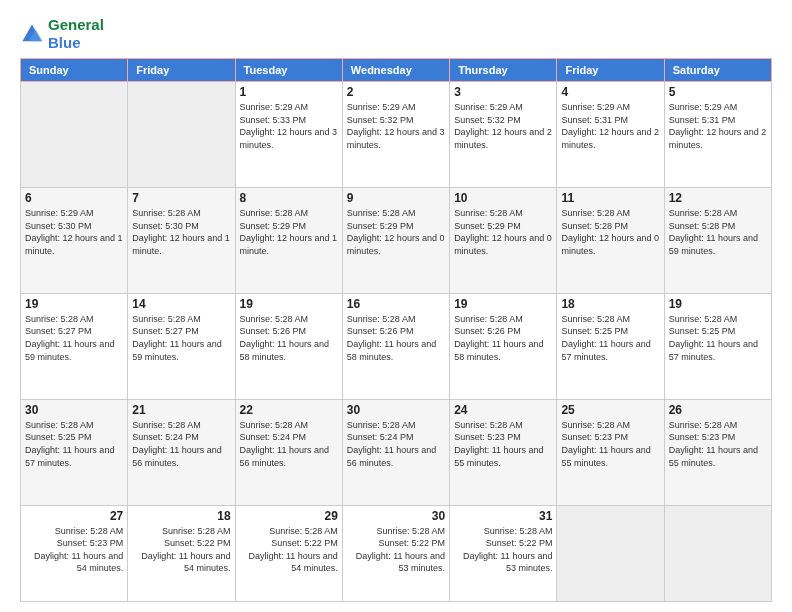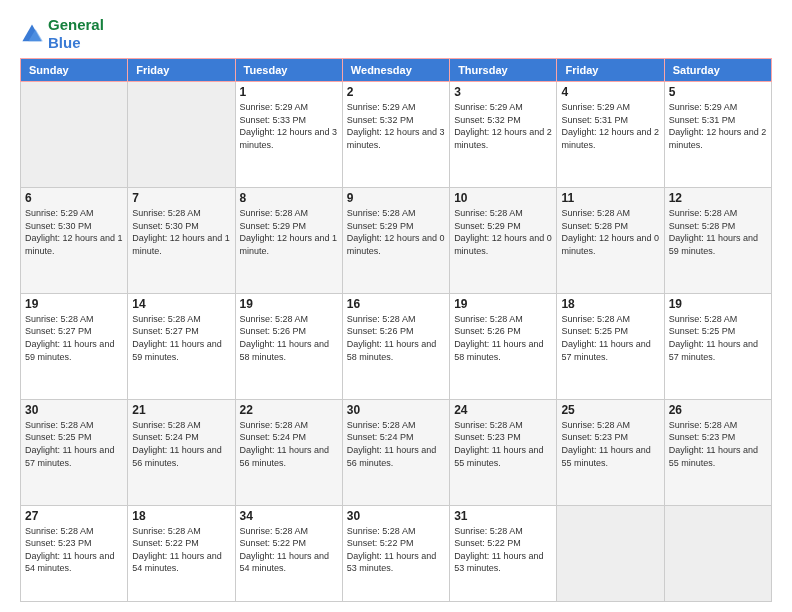--- a/index.html
+++ b/index.html
@@ -65,20 +65,21 @@
     .calendar tbody tr td {
       border: 1px solid #ccc;
       vertical-align: top;
       padding: 3px 4px;
       font-size: 9.5px;
       color: #333;
       height: 88px;
     }
     .calendar tbody tr:last-child td {
       height: 80px;
+      text-align: right;
     }
     .day-number {
       font-size: 12px;
       font-weight: bold;
       color: #222;
       display: block;
       margin-bottom: 2px;
     }
     .cell-info {
       font-size: 9px;
@@ -301,21 +302,21 @@
 Sunset: 5:23 PM
 Daylight: 11 hours and 54 minutes.</div>
           </td>
           <td>
             <span class="day-number">18</span>
             <div class="cell-info" style="white-space: pre-line;">Sunrise: 5:28 AM
 Sunset: 5:22 PM
 Daylight: 11 hours and 54 minutes.</div>
           </td>
           <td>
-            <span class="day-number">34</span>
+            <span class="day-number">29</span>
             <div class="cell-info" style="white-space: pre-line;">Sunrise: 5:28 AM
 Sunset: 5:22 PM
 Daylight: 11 hours and 54 minutes.</div>
           </td>
           <td>
             <span class="day-number">30</span>
             <div class="cell-info" style="white-space: pre-line;">Sunrise: 5:28 AM
 Sunset: 5:22 PM
 Daylight: 11 hours and 53 minutes.</div>
           </td>

